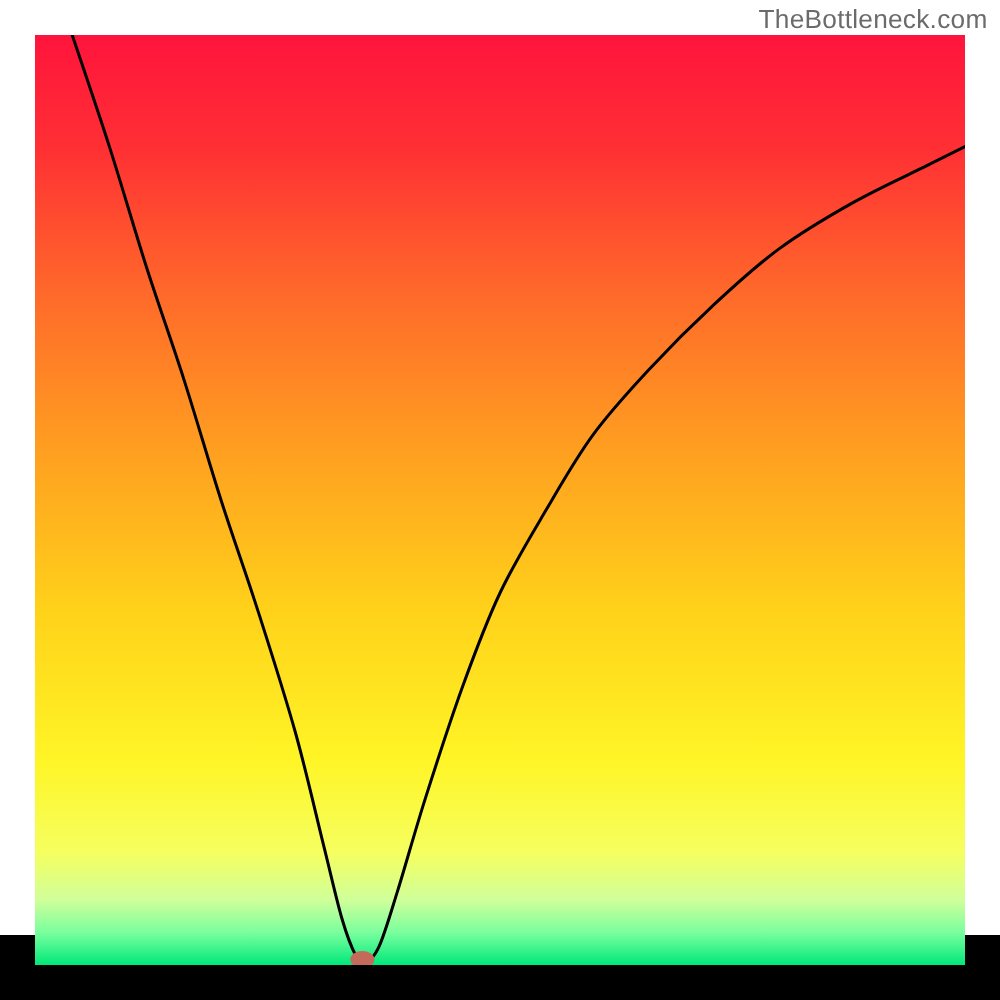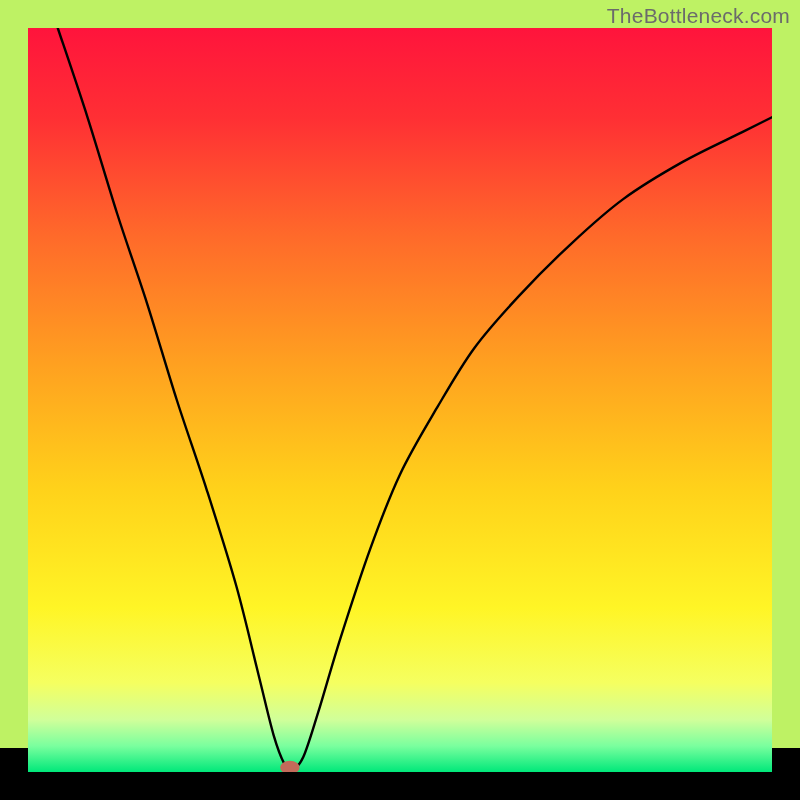--- a/index.html
+++ b/index.html
@@ -8,21 +8,21 @@
     width: 800px;
     height: 800px;
     overflow: hidden;
     background: #000;
     font-family: Arial, Helvetica, sans-serif;
   }
   .frame {
     position: relative;
     width: 800px;
     height: 748px;
-    background: #bef264;
+    background: #ffffff;
   }
   .plot-area {
     position: absolute;
     left: 28px;
     top: 28px;
     width: 744px;
     height: 744px;
     overflow: hidden;
   }
   .watermark {

